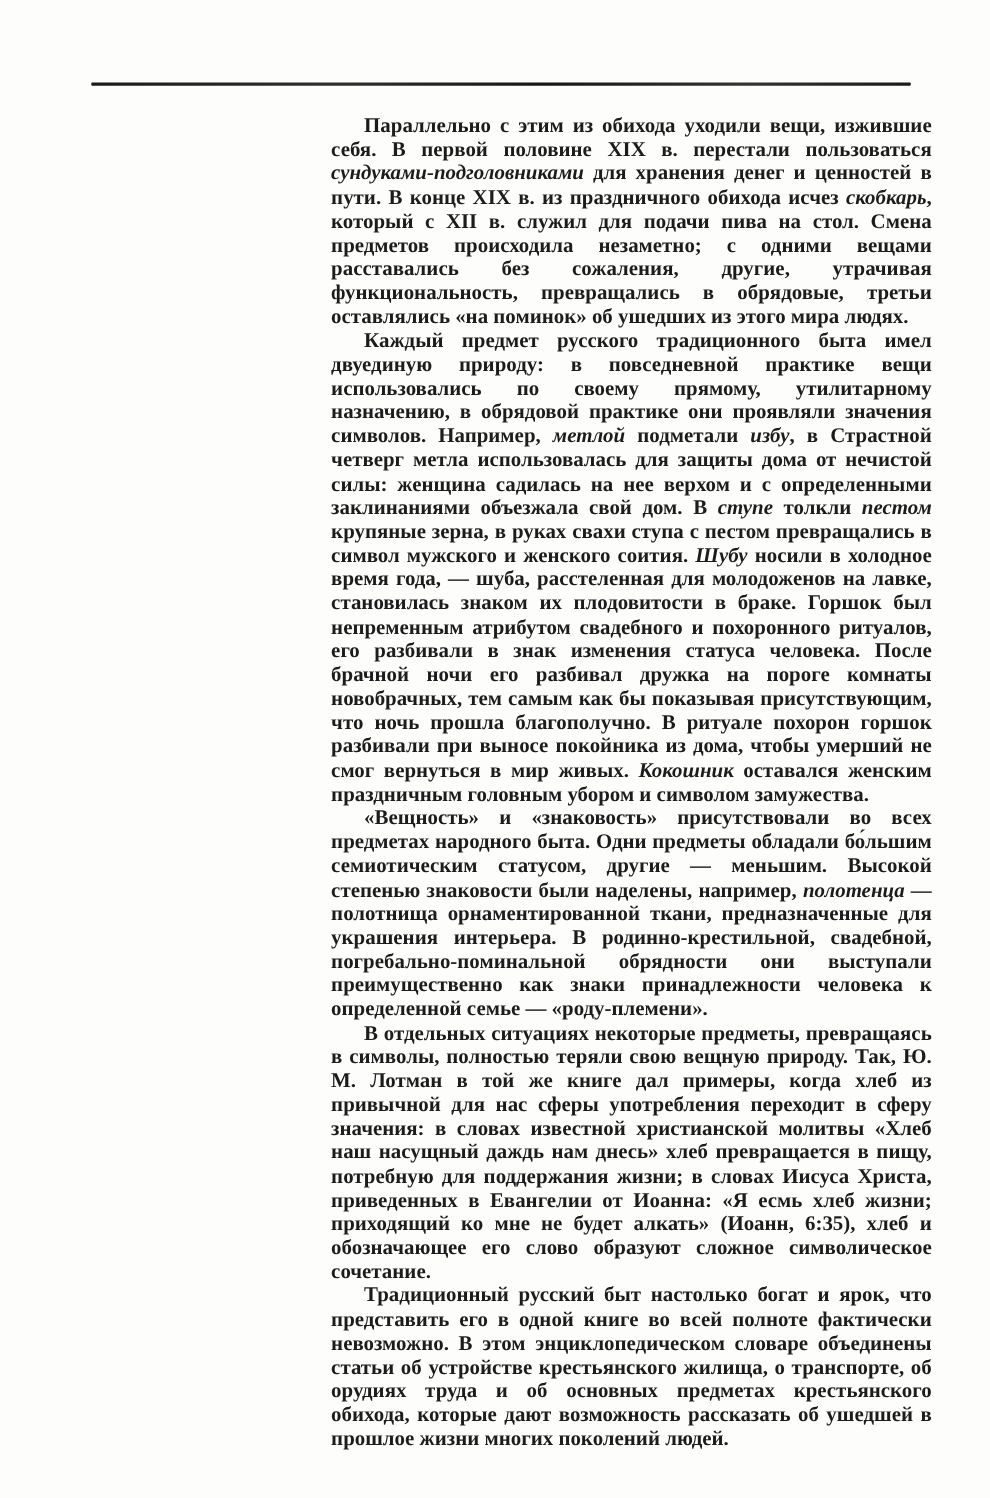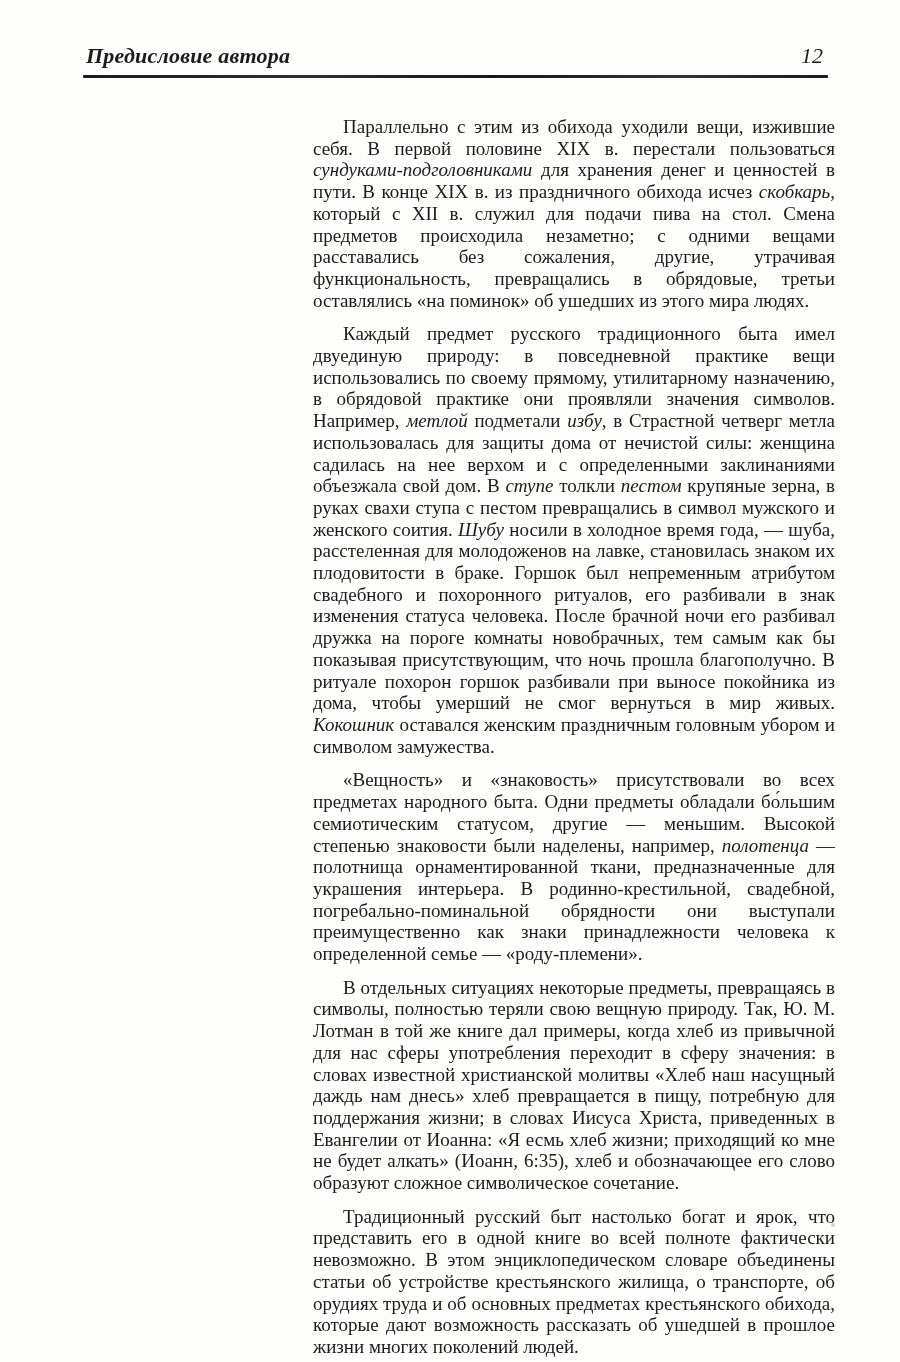--- a/index.html
+++ b/index.html
@@ -62,45 +62,42 @@
     left:301px;
     top:104px;
     width:546px;
     color:var(--text-color);
     font-size:19px;
     line-height:21.7px;
     text-align:justify;
     text-justify:inter-word;
   }
   .para{
-    margin:12px;
+    margin:0;
     padding:0;
     text-indent:30px;
+    font-weight:bold;
   }
   .it{ font-style:italic; }
   .rg{ font-style:normal; }
   .scan-speck{
     position:absolute;
     left:831px;
     top:1223px;
     width:4px;
     height:4px;
     background:#c9c9c6;
     border-radius:50%;
     opacity:0.8;
   }
 </style>
 </head>
 <body>
 
 <div class="page">
-  <div class="running-header">
-    <span class="header-title">Предисловие автора</span>
-    <span class="page-number">12</span>
-  </div>
   <div class="header-rule"></div>
   <div class="body-text">
       <p class="para"><span class="rg">Параллельно с этим из обихода уходили вещи, изжившие себя. В первой половине XIX в. перестали пользоваться </span><span class="it">сундуками-подголовниками</span><span class="rg"> для хранения денег и ценностей в пути. В конце XIX в. из праздничного обихода исчез </span><span class="it">скобкарь</span><span class="rg">, который с XII в. служил для подачи пива на стол. Смена предметов происходила незаметно; с одними вещами расставались без сожаления, другие, утрачивая функциональность, превращались в обрядовые, третьи оставлялись «на поминок» об ушедших из этого мира людях.</span></p>
       <p class="para"><span class="rg">Каждый предмет русского традиционного быта имел двуединую природу: в повседневной практике вещи использовались по своему прямому, утилитарному назначению, в обрядовой практике они проявляли значения символов. Например, </span><span class="it">метлой</span><span class="rg"> подметали </span><span class="it">избу</span><span class="rg">, в Страстной четверг метла использовалась для защиты дома от нечистой силы: женщина садилась на нее верхом и с определенными заклинаниями объезжала свой дом. В </span><span class="it">ступе</span><span class="rg"> толкли </span><span class="it">пестом</span><span class="rg"> крупяные зерна, в руках свахи ступа с пестом превращались в символ мужского и женского соития. </span><span class="it">Шубу</span><span class="rg"> носили в холодное время года, — шуба, расстеленная для молодоженов на лавке, становилась знаком их плодовитости в браке. Горшок был непременным атрибутом свадебного и похоронного ритуалов, его разбивали в знак изменения статуса человека. После брачной ночи его разбивал дружка на пороге комнаты новобрачных, тем самым как бы показывая присутствующим, что ночь прошла благополучно. В ритуале похорон горшок разбивали при выносе покойника из дома, чтобы умерший не смог вернуться в мир живых. </span><span class="it">Кокошник</span><span class="rg"> оставался женским праздничным головным убором и символом замужества.</span></p>
       <p class="para"><span class="rg">«Вещность» и «знаковость» присутствовали во всех предметах народного быта. Одни предметы обладали бо́льшим семиотическим статусом, другие — меньшим. Высокой степенью знаковости были наделены, например, </span><span class="it">полотенца</span><span class="rg"> — полотнища орнаментированной ткани, предназначенные для украшения интерьера. В родинно-крестильной, свадебной, погребально-поминальной обрядности они выступали преимущественно как знаки принадлежности человека к определенной семье — «роду-племени».</span></p>
       <p class="para"><span class="rg">В отдельных ситуациях некоторые предметы, превращаясь в символы, полностью теряли свою вещную природу. Так, Ю. М. Лотман в той же книге дал примеры, когда хлеб из привычной для нас сферы употребления переходит в сферу значения: в словах известной христианской молитвы «Хлеб наш насущный даждь нам днесь» хлеб превращается в пищу, потребную для поддержания жизни; в словах Иисуса Христа, приведенных в Евангелии от Иоанна: «Я есмь хлеб жизни; приходящий ко мне не будет алкать» (Иоанн, 6:35), хлеб и обозначающее его слово образуют сложное символическое сочетание.</span></p>
       <p class="para"><span class="rg">Традиционный русский быт настолько богат и ярок, что представить его в одной книге во всей полноте фактически невозможно. В этом энциклопедическом словаре объединены статьи об устройстве крестьянского жилища, о транспорте, об орудиях труда и об основных предметах крестьянского обихода, которые дают возможность рассказать об ушедшей в прошлое жизни многих поколений людей.</span></p>
     </div>
   <div class="scan-speck"></div>
 </div>

